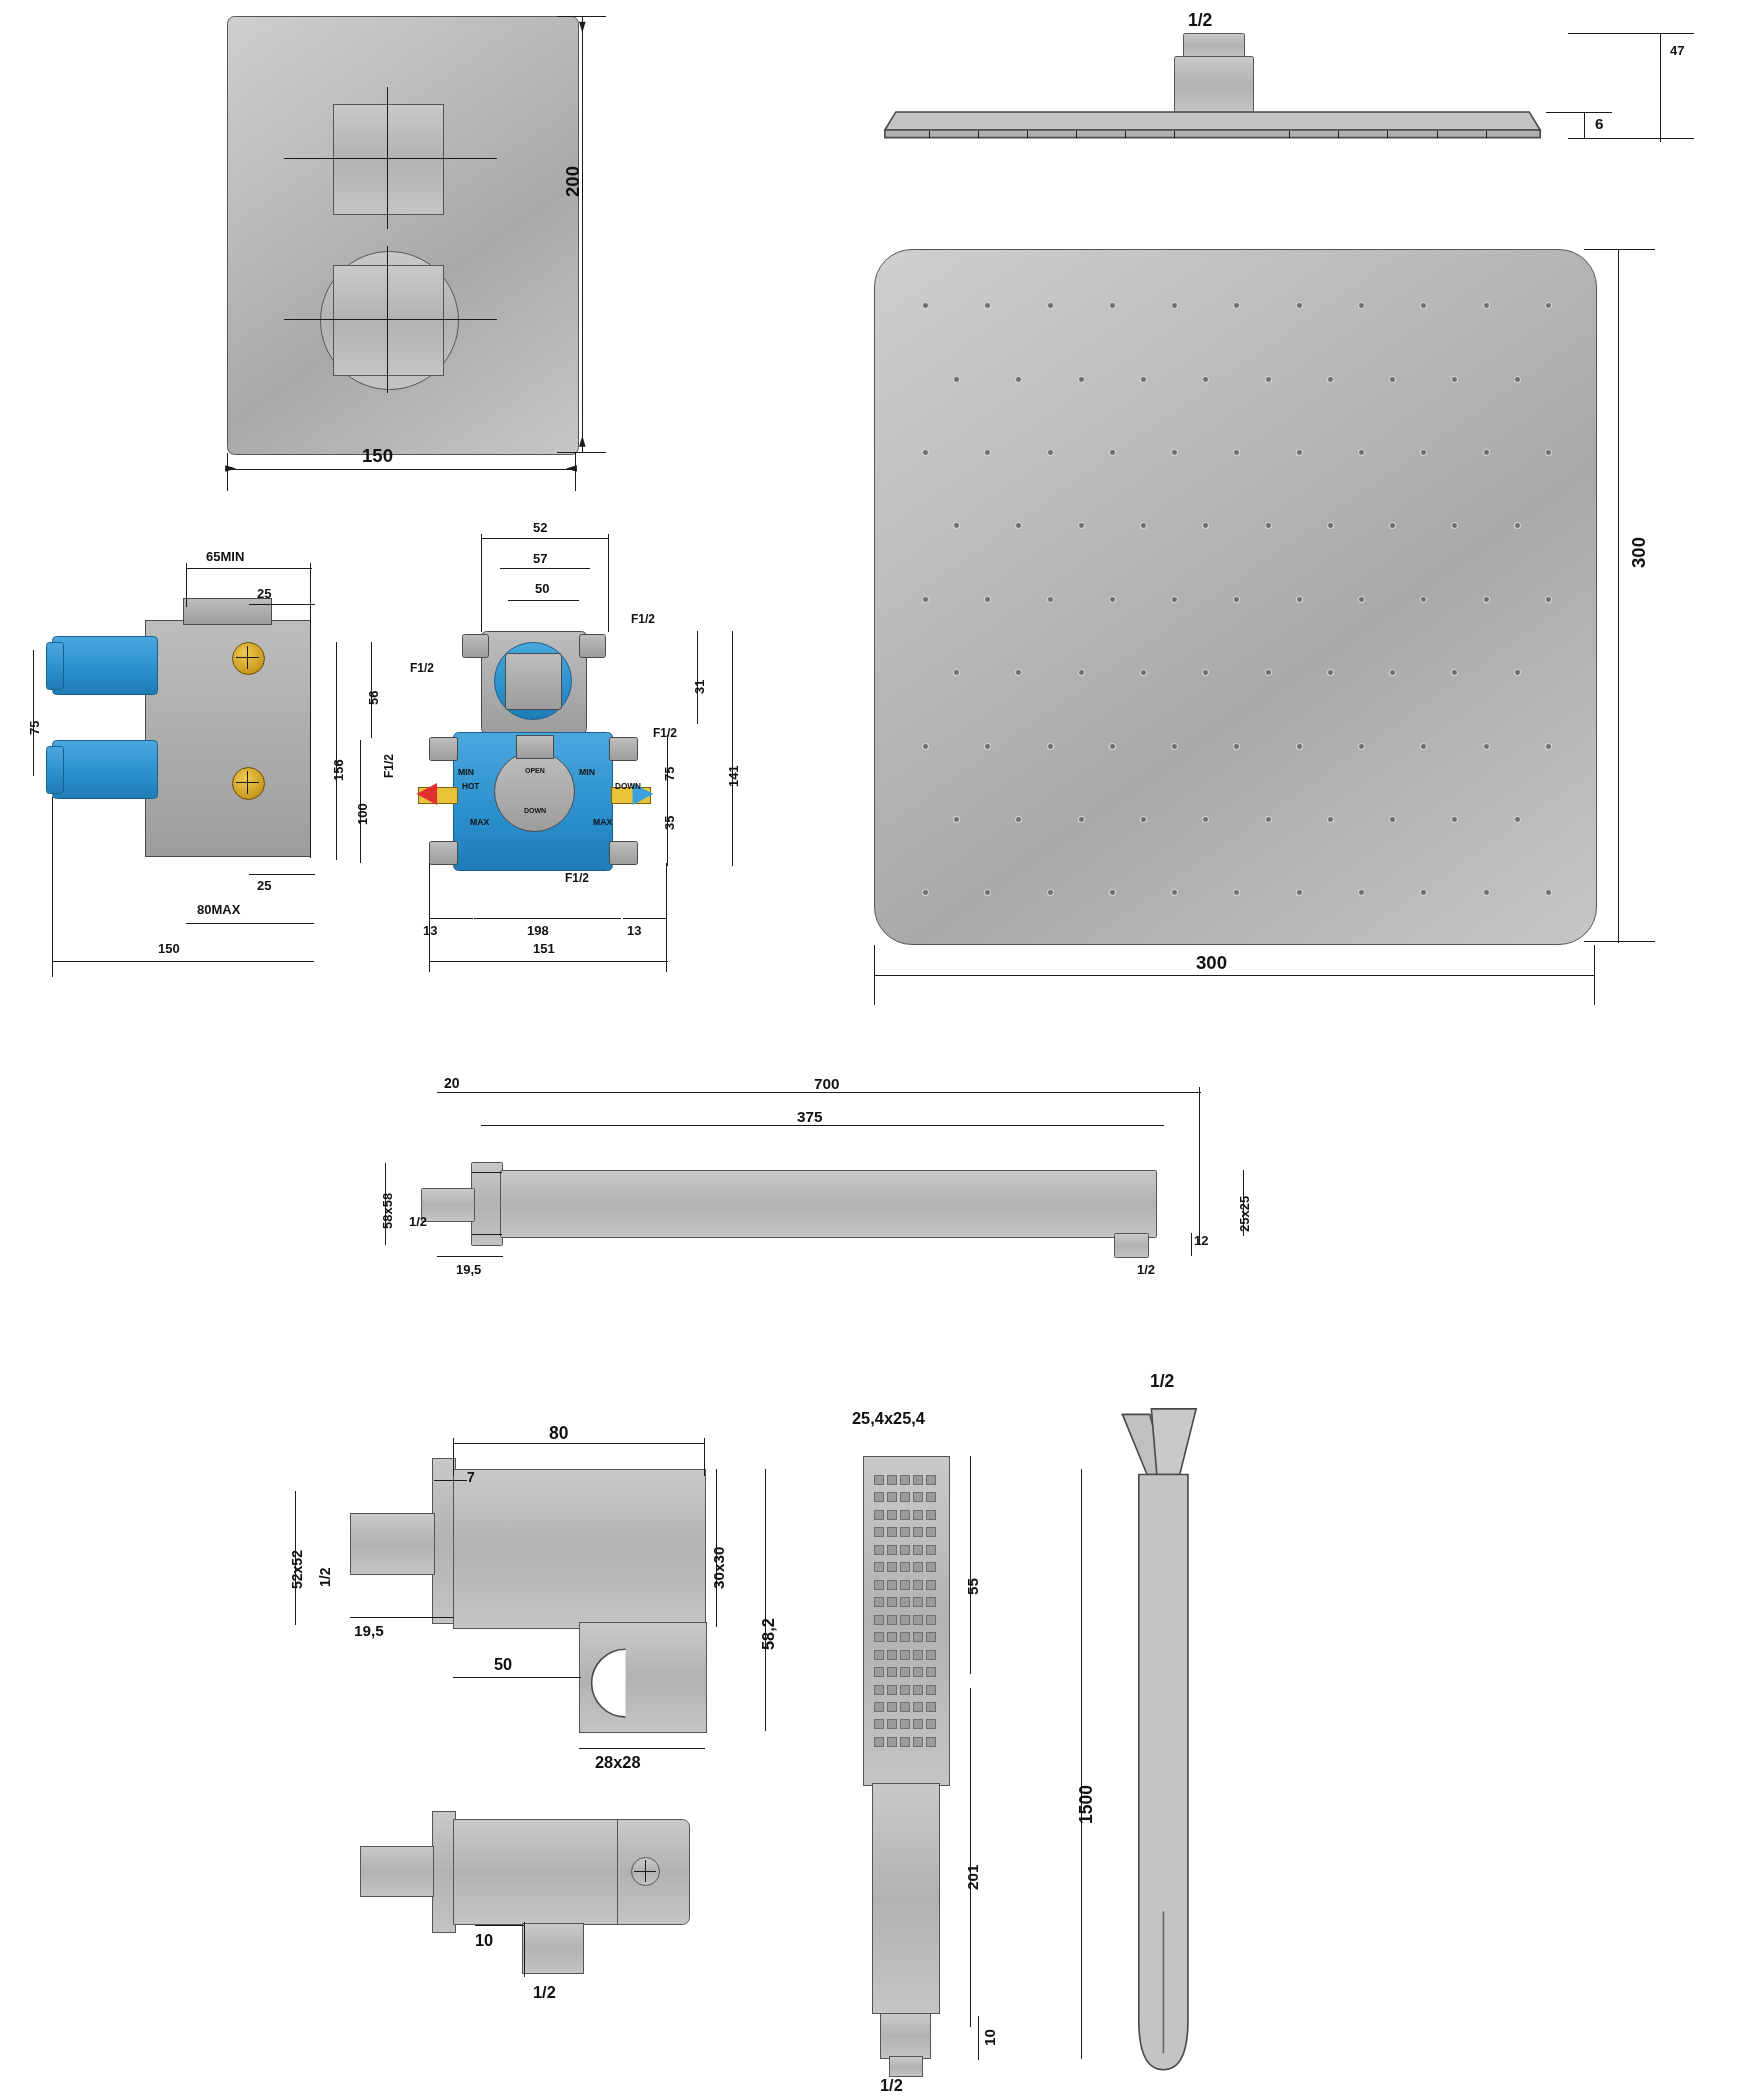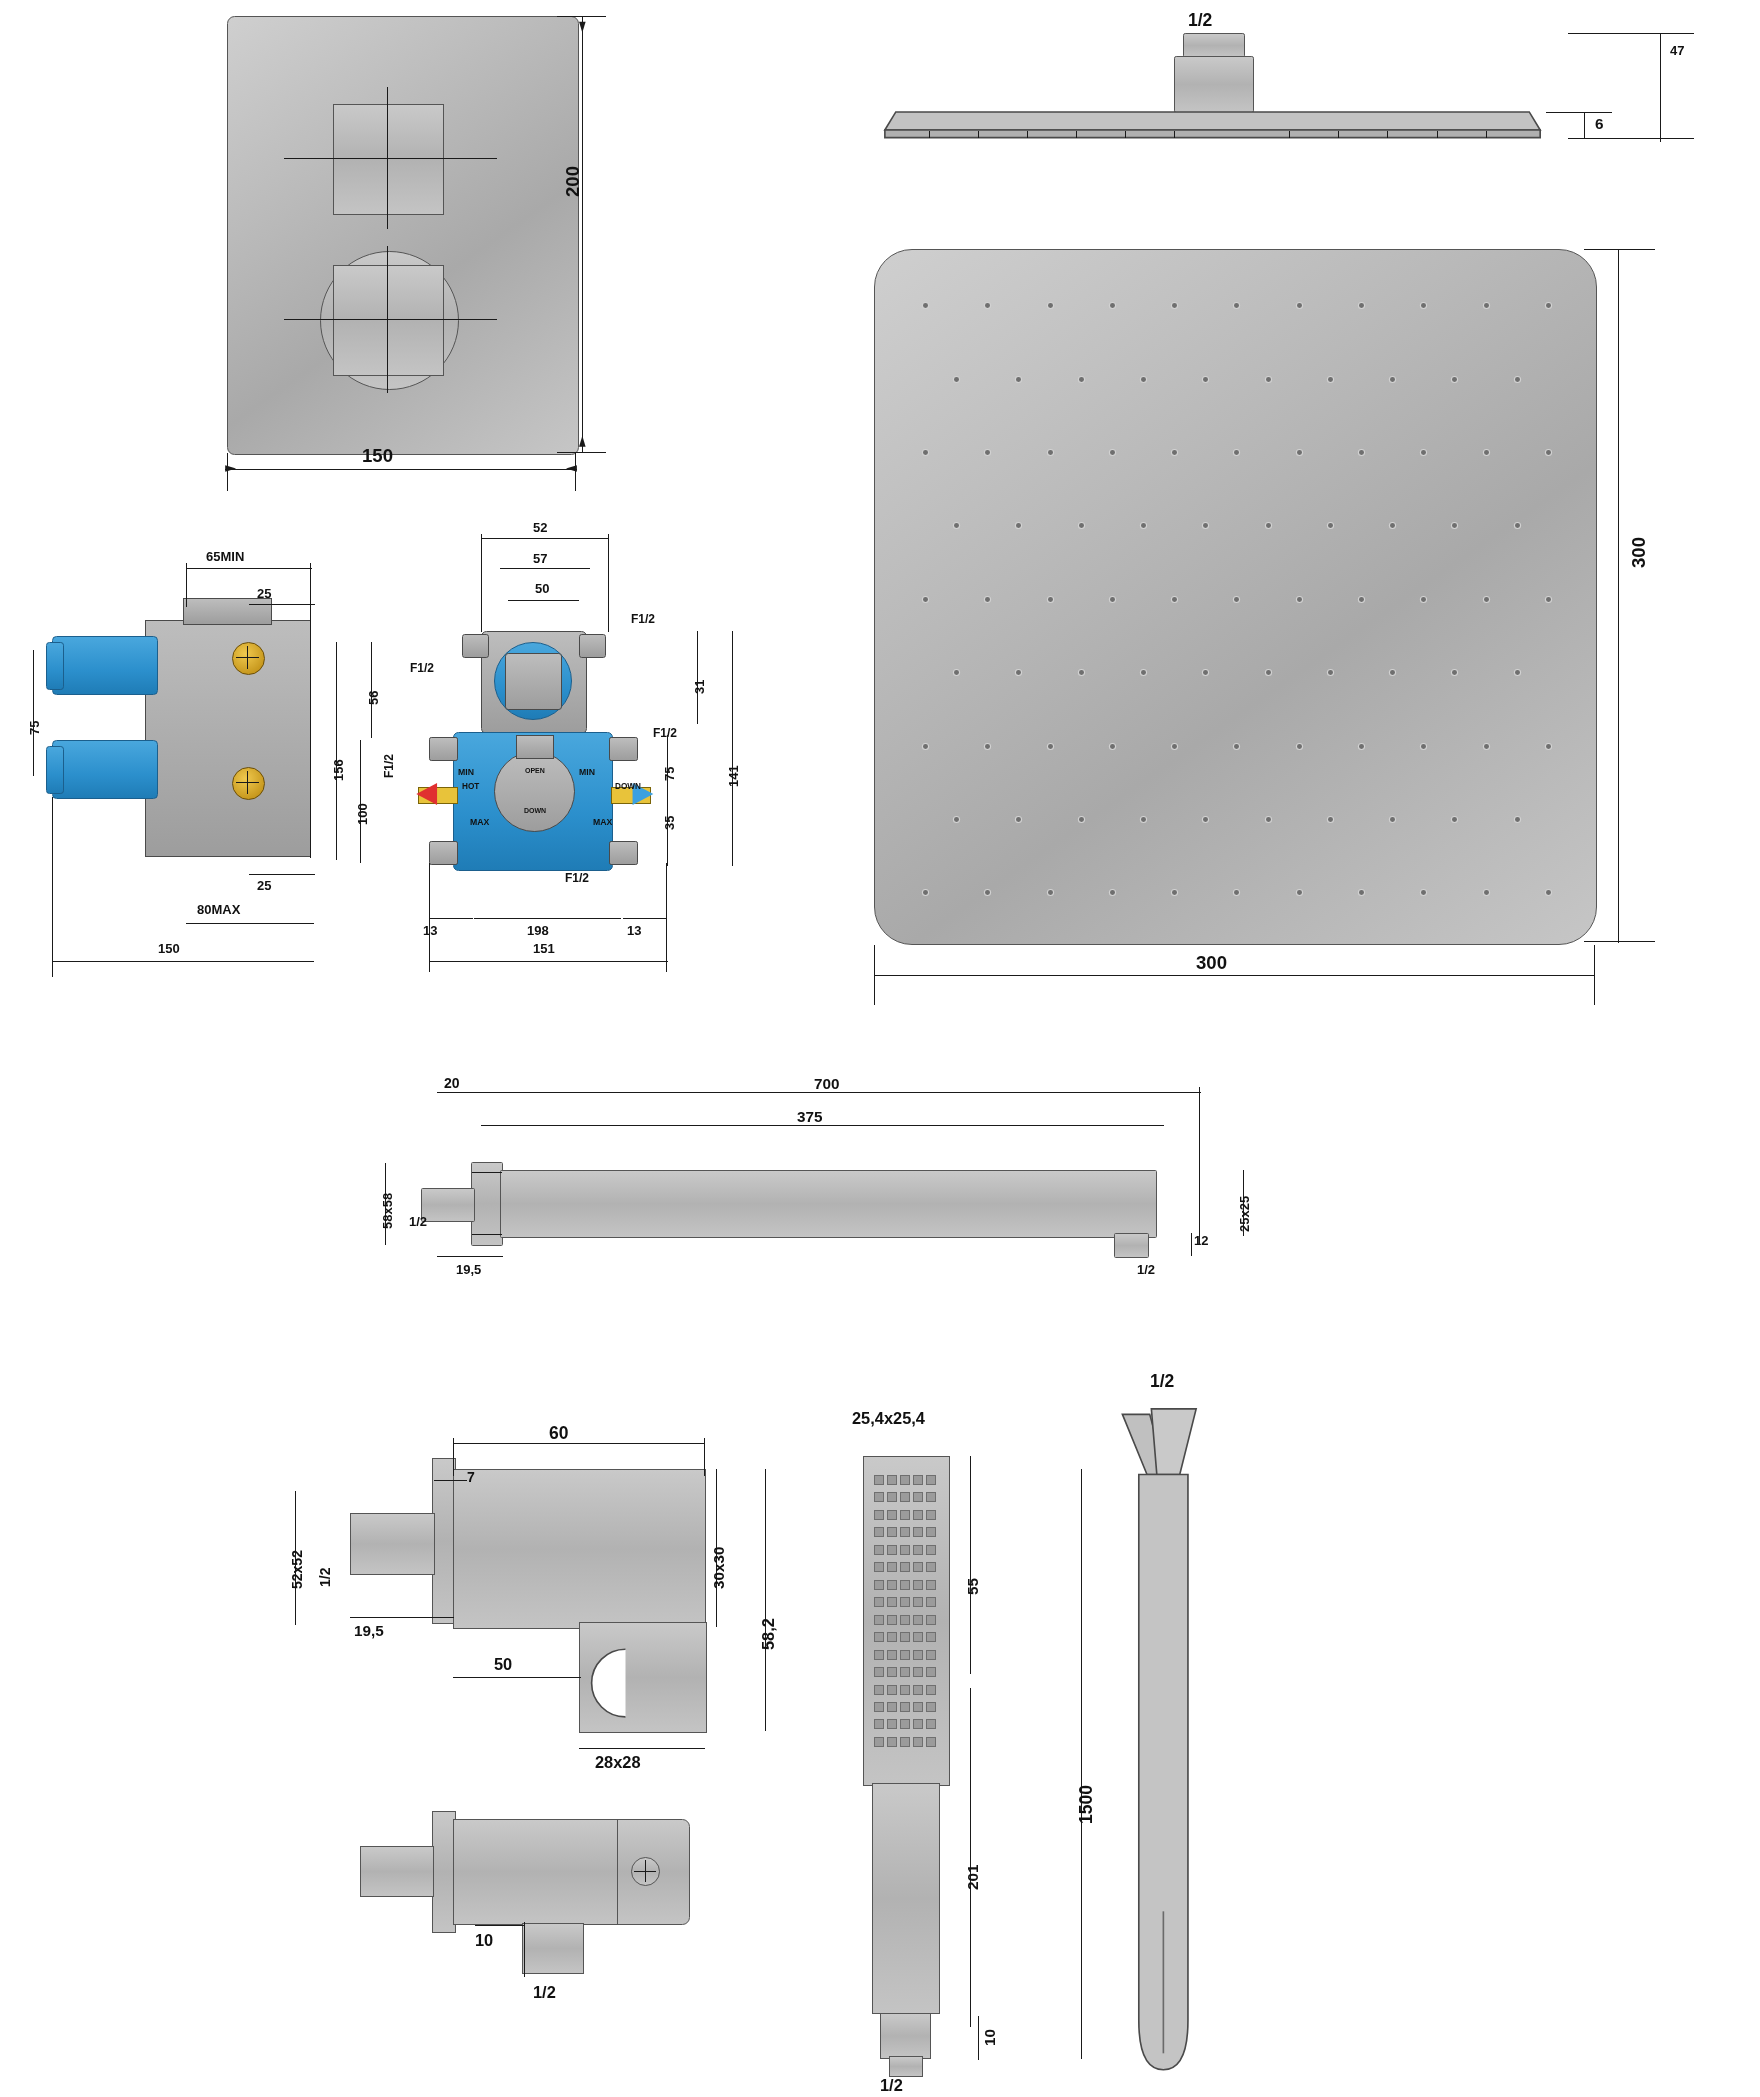--- a/index.html
+++ b/index.html
@@ -359,21 +359,21 @@
     <div class="metal2" style="left:350px;top:1513px;width:83px;height:60px;"></div>
     <div class="metal2" style="left:453px;top:1469px;width:251px;height:158px;"></div>
     <div class="metal2" style="left:579px;top:1622px;width:126px;height:109px;"></div>
     <svg width="1761" height="2097" viewBox="0 0 3224 3840">
       <path d="M1145,3020 a62,62 0 1,0 0,124" fill="#ffffff" stroke="#4a4a4a" stroke-width="3"></path>
     </svg>
 
     <div class="line hl" style="left:453px;top:1443px;width:251px;"></div>
     <div class="line vl" style="left:453px;top:1438px;height:38px;"></div>
     <div class="line vl" style="left:704px;top:1438px;height:38px;"></div>
-    <div class="lbl" style="left:549px;top:1423px;font-size:17.5px;">60</div>
+    <div class="lbl" style="left:549px;top:1423px;font-size:17.5px;">80</div>
 
     <div class="lbl" style="left:467px;top:1469px;font-size:14px;">7</div>
     <div class="line hl" style="left:434px;top:1480px;width:33px;"></div>
 
     <div class="line vl" style="left:295px;top:1491px;height:134px;"></div>
     <div class="lbl" style="left:289px;top:1589px;font-size:14px;transform:rotate(-90deg);transform-origin:left top;">52x52</div>
     <div class="lbl" style="left:317px;top:1587px;font-size:14px;transform:rotate(-90deg);transform-origin:left top;">1/2</div>
 
     <div class="line hl" style="left:350px;top:1617px;width:104px;"></div>
     <div class="lbl" style="left:354px;top:1622px;font-size:15.3px;">19,5</div>

